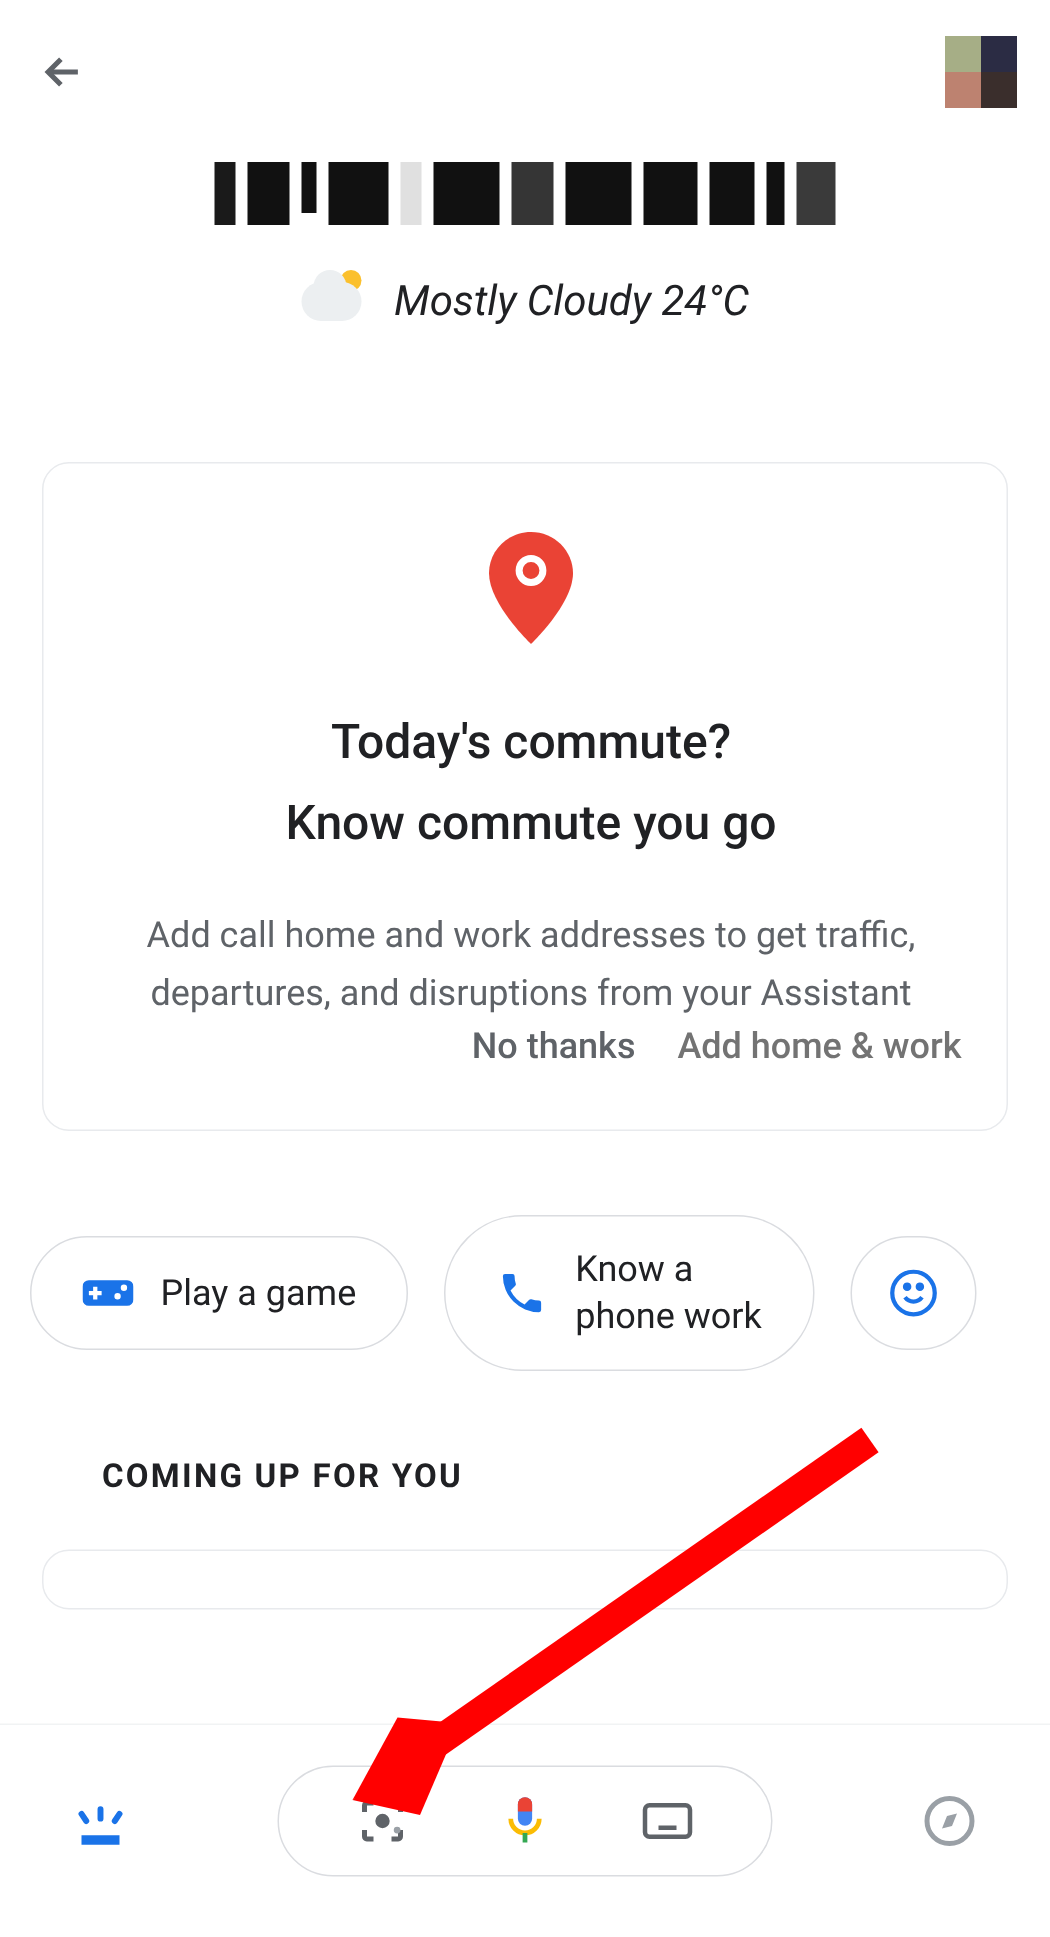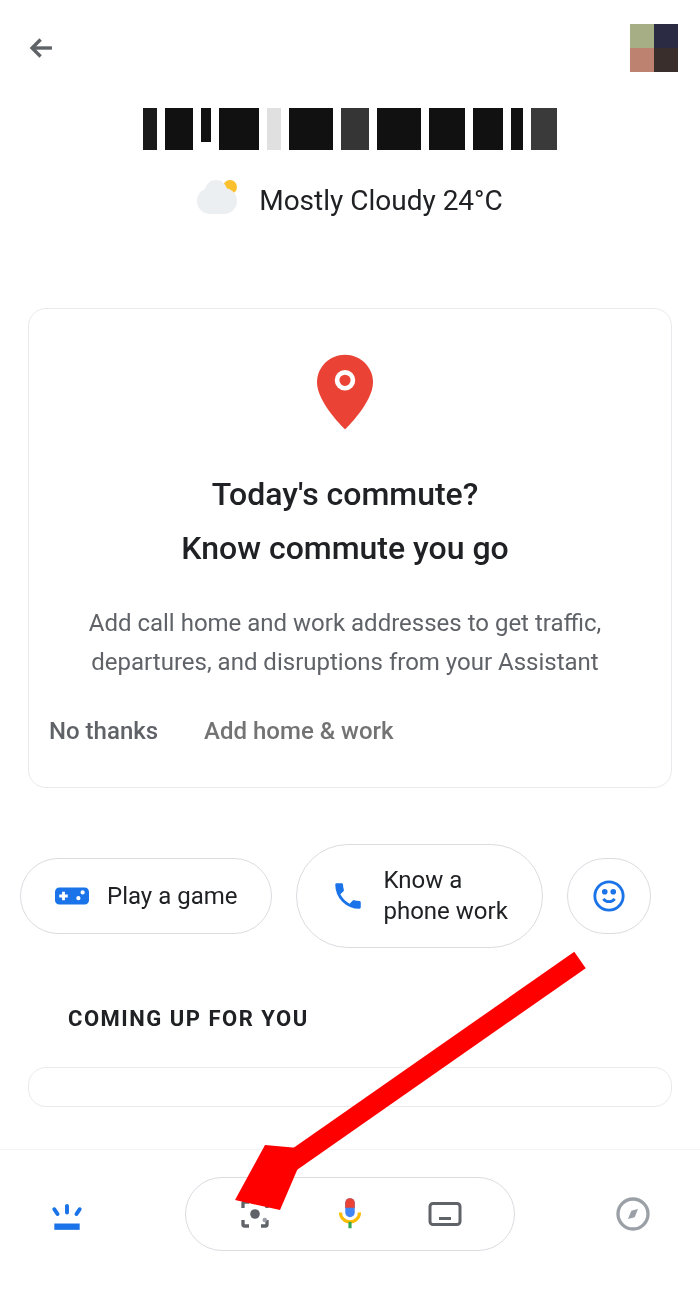--- a/index.html
+++ b/index.html
@@ -7,37 +7,37 @@
   body { position: relative; }
 
   .top-bar { display: flex; align-items: center; justify-content: space-between; padding: 24px 22px 10px 22px; }
   .back { width: 40px; height: 40px; display:flex; align-items:center; justify-content:center; cursor:pointer; }
   .back svg { width: 34px; height: 34px; stroke:#5f6368; stroke-width:2.4; fill:none; }
 
   .avatar { width:48px; height:48px; display:flex; flex-wrap:wrap; }
   .avatar div { width:24px; height:24px; }
   .av1{background:#a6ae86;} .av2{background:#2b2c44;} .av3{background:#bd8270;} .av4{background:#3a2e2c;}
 
-  .greeting { text-align:center; margin-top:26px; }
+  .greeting { text-align:center; margin-top:26px;font-style:italic; }
   .greeting-redact { display:flex; justify-content:center; gap:8px; margin-bottom:28px; }
   .greeting-redact span { display:inline-block; height:42px; }
 
   .weather-row { display:flex; align-items:center; justify-content:center; gap:18px; }
   .weather-icon { width:44px; height:44px; position:relative; }
   .sun { position:absolute; top:2px; right:4px; width:14px; height:14px; border-radius:50%; background:#fbc02d; }
   .cloud { position:absolute; top:10px; left:0; width:40px; height:26px; background:#eceff1; border-radius:20px; }
   .cloud:before { content:''; position:absolute; top:-8px; left:8px; width:22px; height:22px; background:#eceff1; border-radius:50%; }
   .weather-text { font-size:28px; color:#202124; }
 
-  .card { margin: 86px 28px 0 28px; border:1px solid #e8eaed; border-radius:18px; padding: 44px 30px 42px 20px; text-align:center; }
+  .card { margin: 86px 28px 0 28px; border:1px solid #e8eaed; border-radius:18px; padding: 44px 30px 42px 38px; text-align:center; }
   .pin { display:flex; justify-content:center; margin-bottom:36px; }
   .pin svg { width:56px; height:78px; }
   .card h2 { font-size:32px; font-weight:500; color:#202124; line-height:1.7; }
   .card p { font-size:24px; color:#5f6368; margin-top:28px; line-height:1.65; }
-  .card-actions { display:flex; justify-content:flex-start; gap:46px; margin-top:34px; font-size:24px; font-weight:500; }
+  .card-actions { display:flex; justify-content:flex-end; gap:28px; font-size:24px; font-weight:500; }
   .nothanks { color:#5f6368; cursor:pointer; }
   .addhw { color:#737373; cursor:pointer; }
 
   .chips { display:flex; gap:24px; margin:56px 0 0 20px; overflow:hidden;align-items:center; }
   .chip { display:flex; align-items:center; gap:18px; border:1px solid #dadce0; border-radius:60px; padding:20px 34px; font-size:24px; color:#202124; cursor:pointer; white-space:nowrap; flex-shrink:0; }
   .chip .cicon { width:34px; height:34px; display:flex; align-items:center; justify-content:center; color:#1a73e8; }
   .chip3 { padding:20px 24px; }
 
   .section-title { font-size:22px; font-weight:700; letter-spacing:1.5px; color:#202124; margin:58px 0 0 68px; }
 

